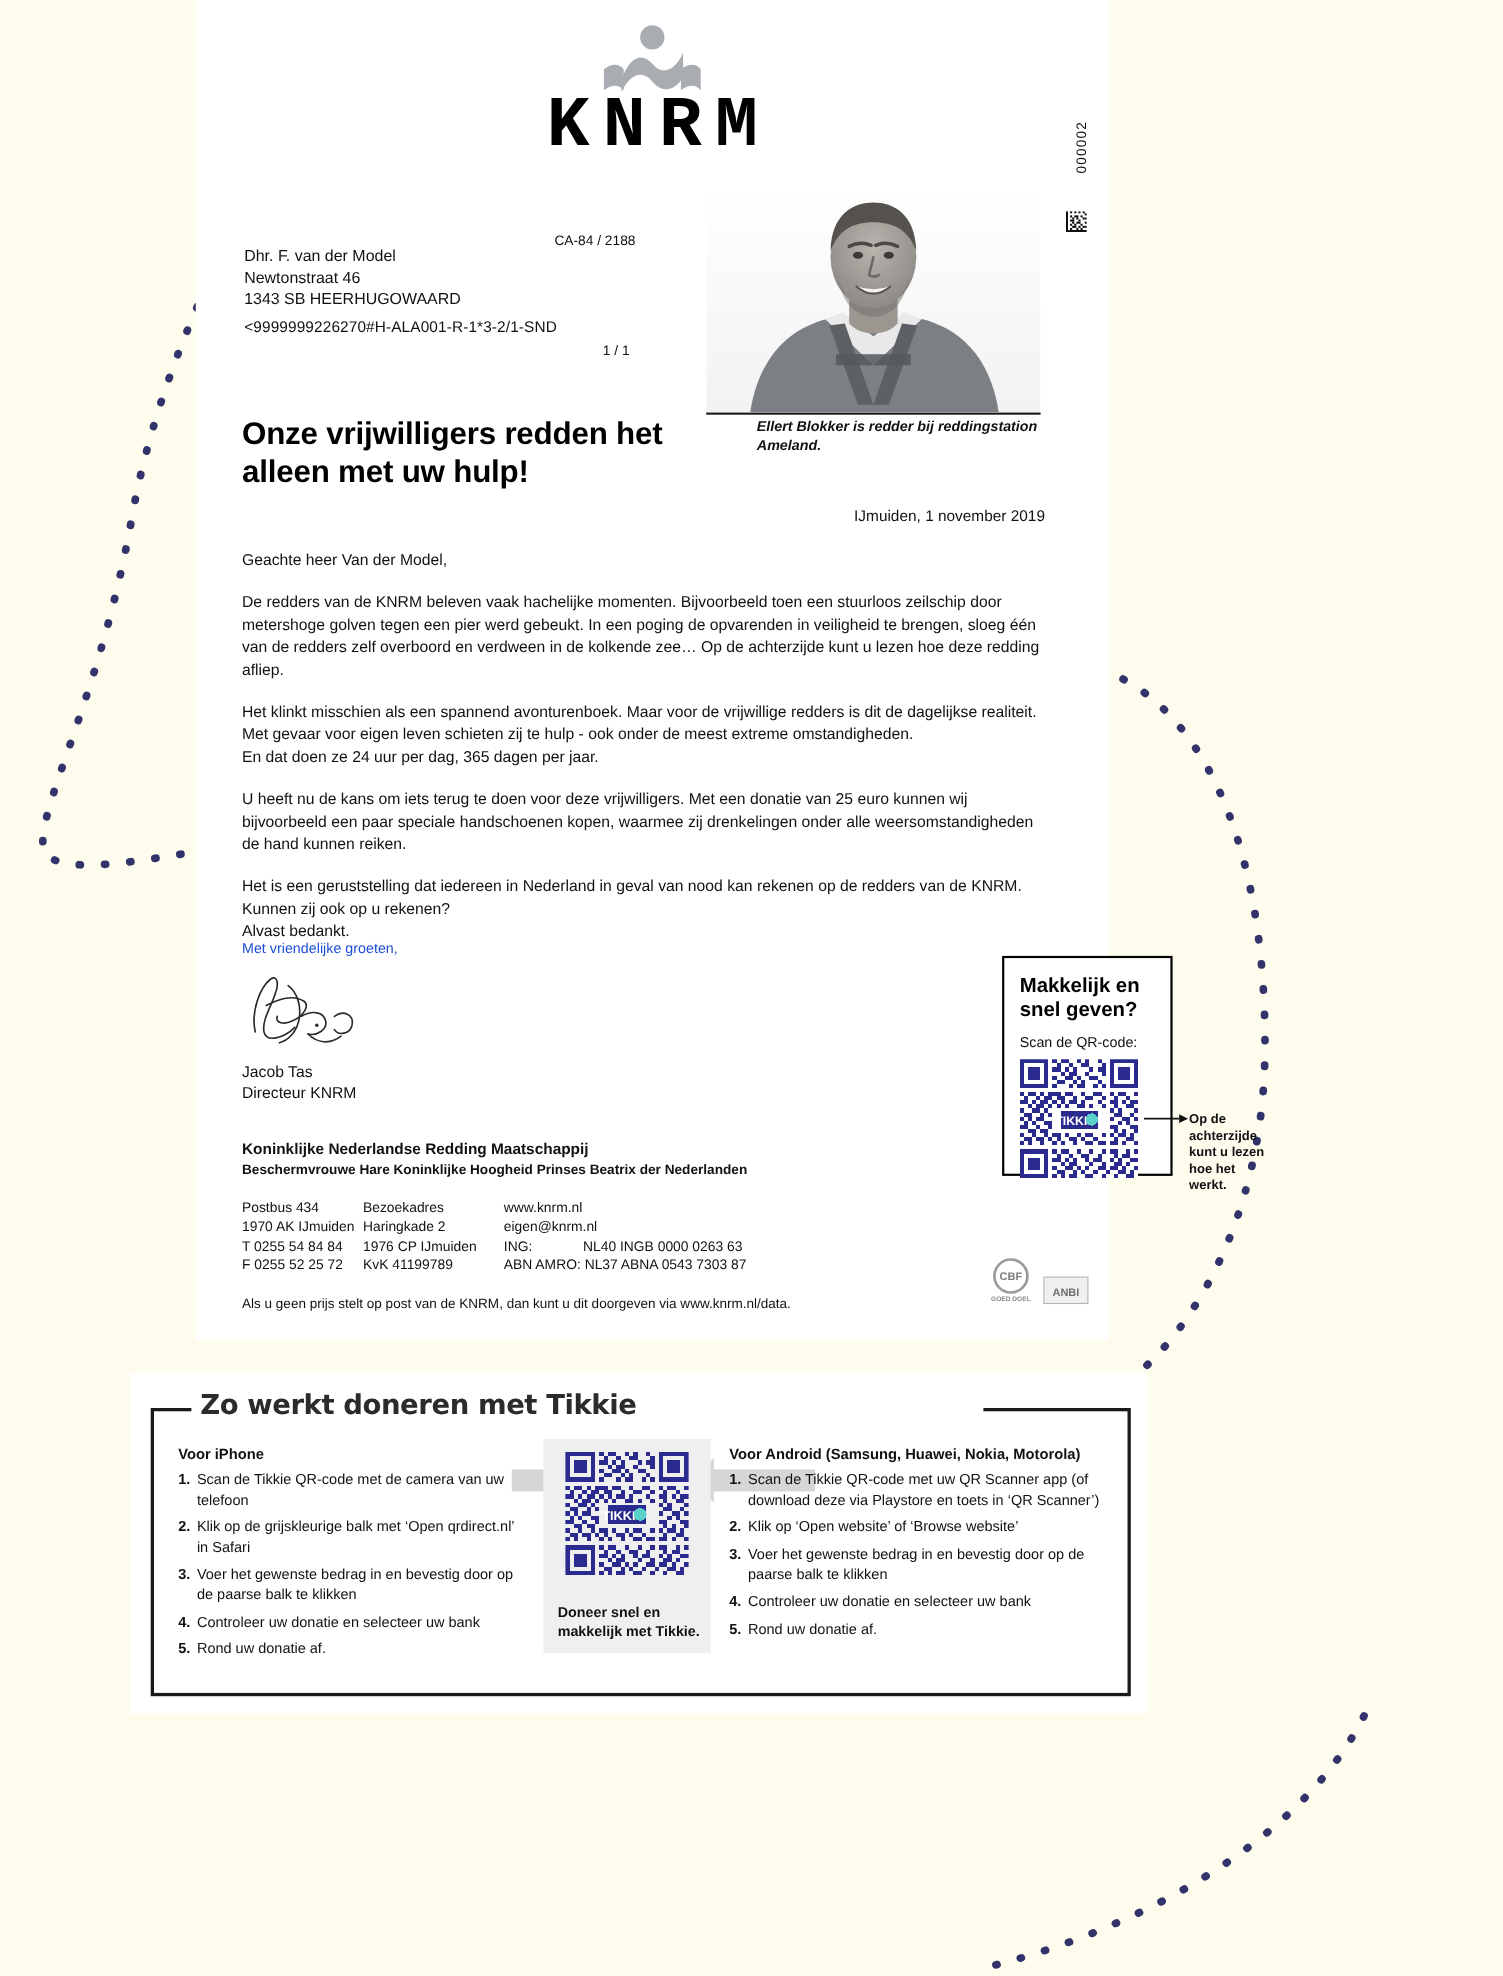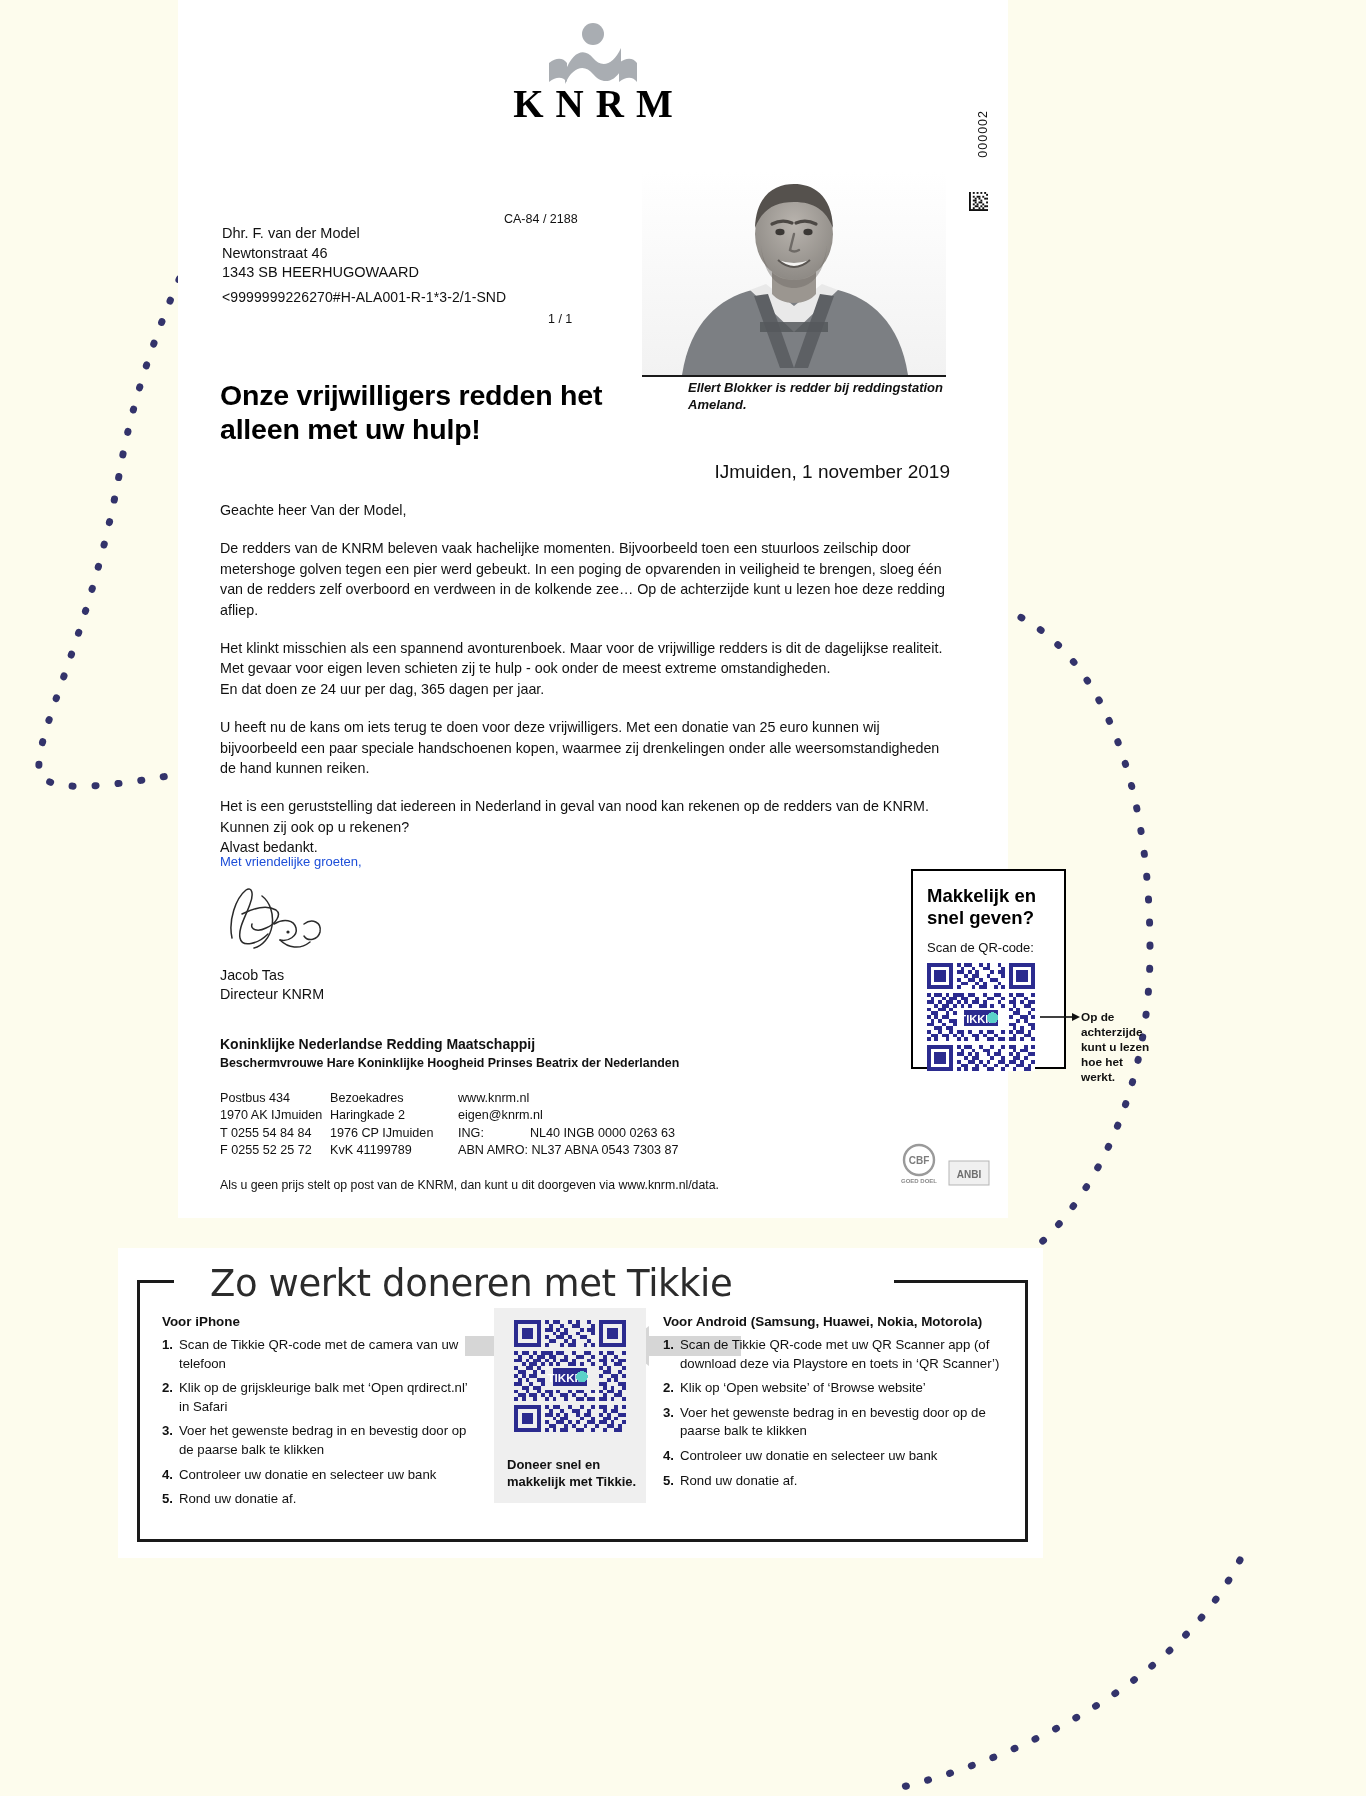--- a/index.html
+++ b/index.html
@@ -43,26 +43,26 @@
     top: 22px;
     text-align: center;
   }
   .logo-mark {
     width: 128px;
     height: 62px;
     margin: 0 auto 2px auto;
     display: block;
   }
   .logo-text {
-    font-size: 39px;
+    font-size: 65px;
     font-weight: 700;
     letter-spacing: 12px;
     line-height: 0.9;
     color: #000;
-    font-family: Liberation Serif, serif;
+    font-family: Liberation Mono, monospace;
     padding-left: 12px;
   }
 
   
   .serial {
     position: absolute;
     right: 18px;
     top: 110px;
     font-size: 12.5px;
     letter-spacing: 1px;
@@ -144,21 +144,21 @@
     line-height: 34px;
     color: #000;
     letter-spacing: -0.2px;
   }
 
   
   .placedate {
     position: absolute;
     right: 58px;
     top: 461px;
-    font-size: 19px;
+    font-size: 14px;
     color: #111;
   }
 
   
   .body-text {
     position: absolute;
     left: 42px;
     top: 500px;
     width: 736px;
     font-size: 14.3px;
@@ -288,24 +288,24 @@
     position: absolute;
     left: 118px;
     top: 1248px;
     width: 925px;
     height: 310px;
     background: #ffffff;
     z-index: 2;
   }
   .tikkie-title {
     position: absolute;
-    left: 92px;
+    left: 64px;
     top: 14px;
-    font-size: 37px;
-    font-weight: 400;
+    font-size: 25px;
+    font-weight: 700;
     color: #2b2b2b;
     letter-spacing: -0.4px;
     font-family: "DejaVu Sans", sans-serif;
   }
   .tikkie-frame {
     position: absolute;
     left: 19px;
     top: 32px;
     width: 891px;
     height: 262px;

